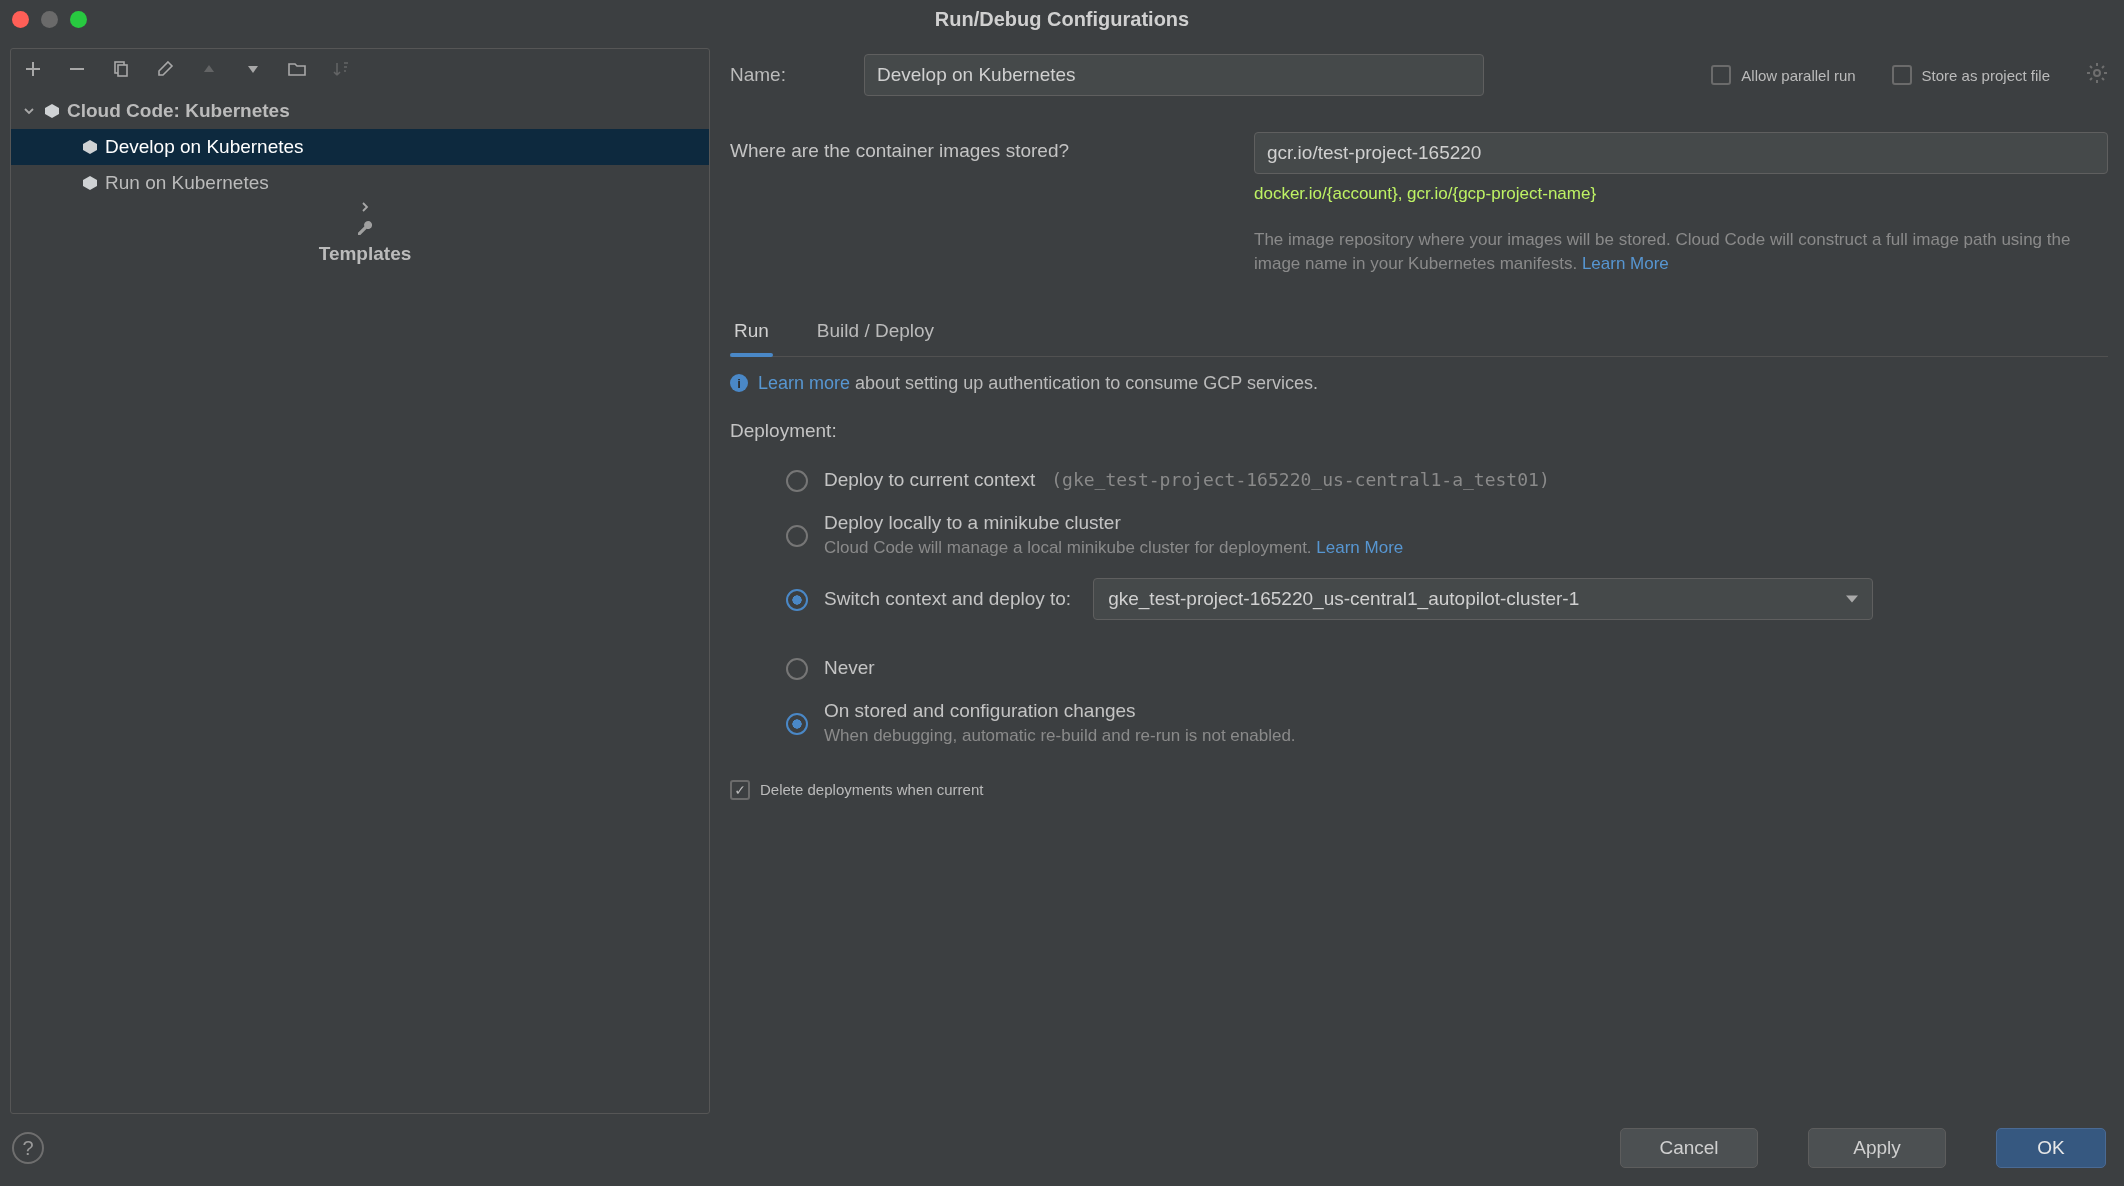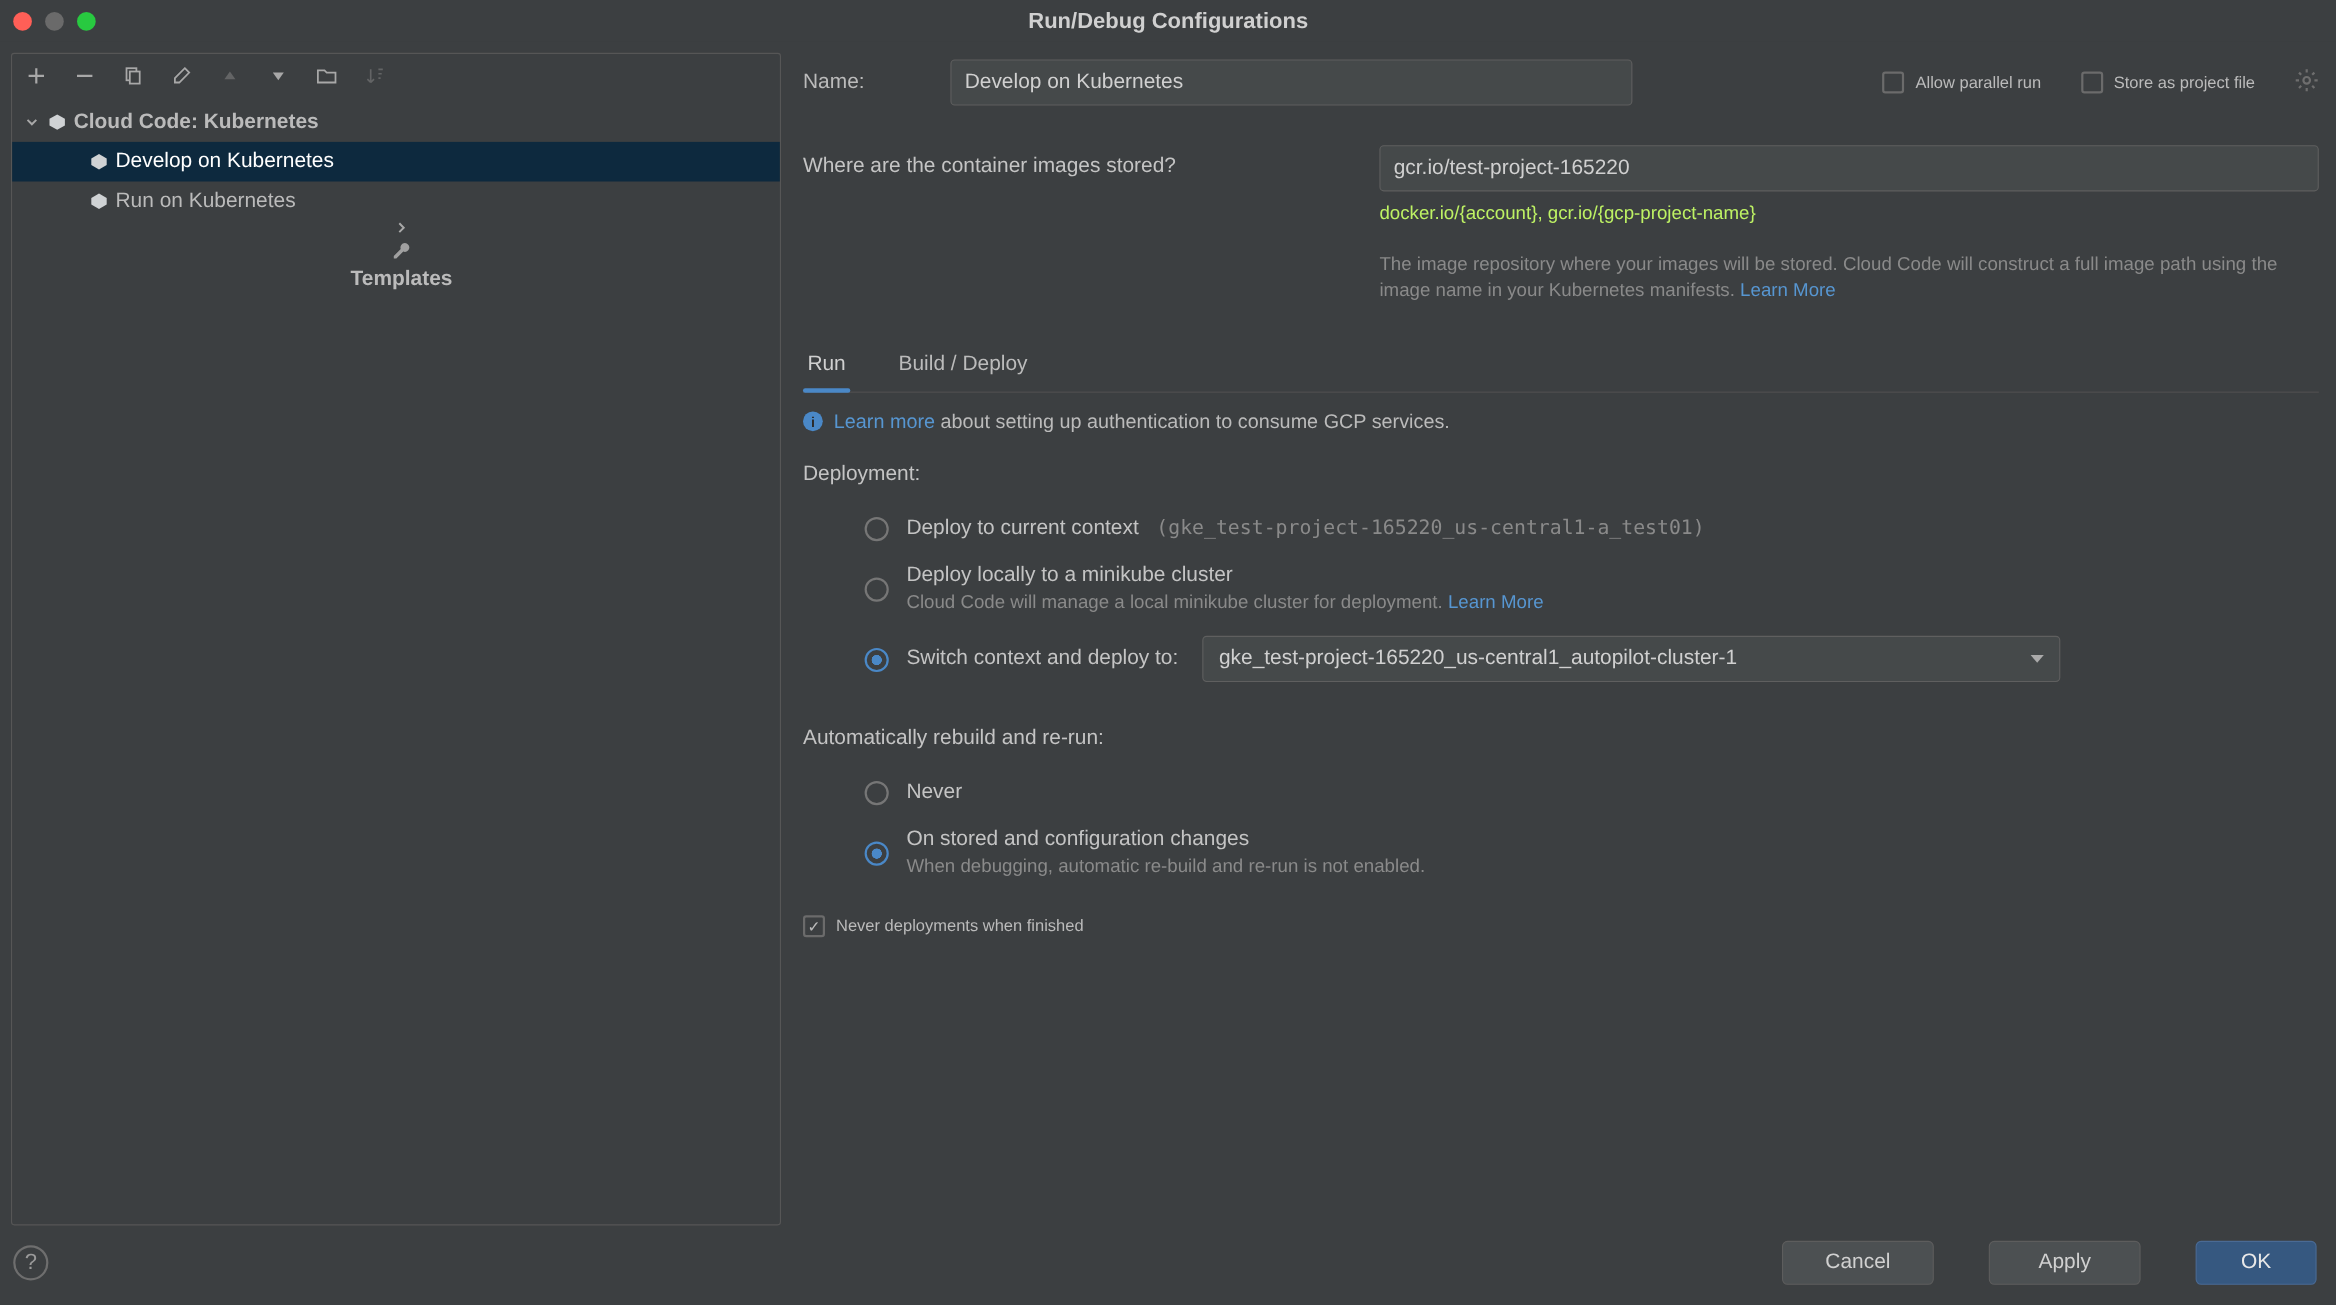--- a/index.html
+++ b/index.html
@@ -490,38 +490,37 @@
           <span class="radio checked"></span>
           <div class="radio-label-line" style="gap:22px;">
             <span class="radio-label">Switch context and deploy to:</span>
             <div class="combo">
               <span>gke_test-project-165220_us-central1_autopilot-cluster-1</span>
             </div>
           </div>
         </div>
       </div>
 
-      <div class="section-head" style="margin-top:30px;">Automatically rebuild and re-run:</div>
       <div class="radio-group">
         <div class="radio-row">
           <span class="radio"></span>
           <span class="radio-label">Never</span>
         </div>
         <div class="radio-row">
           <span class="radio checked"></span>
           <div class="radio-content">
             <span class="radio-label">On stored and configuration changes</span>
             <span class="radio-sub">When debugging, automatic re-build and re-run is not enabled.</span>
           </div>
         </div>
       </div>
 
       <label class="chk" style="margin-top:24px;">
         <span class="chkbox checked"></span>
-        <span>Never deployments when finished</span>
+        <span>Delete deployments when current</span>
       </label>
 
     </div>
   </div>
 
   <div class="footer">
     <div class="help-btn">?</div>
     <div class="footer-spacer"></div>
     <div class="btn">Cancel</div>
     <div class="btn">Apply</div>

